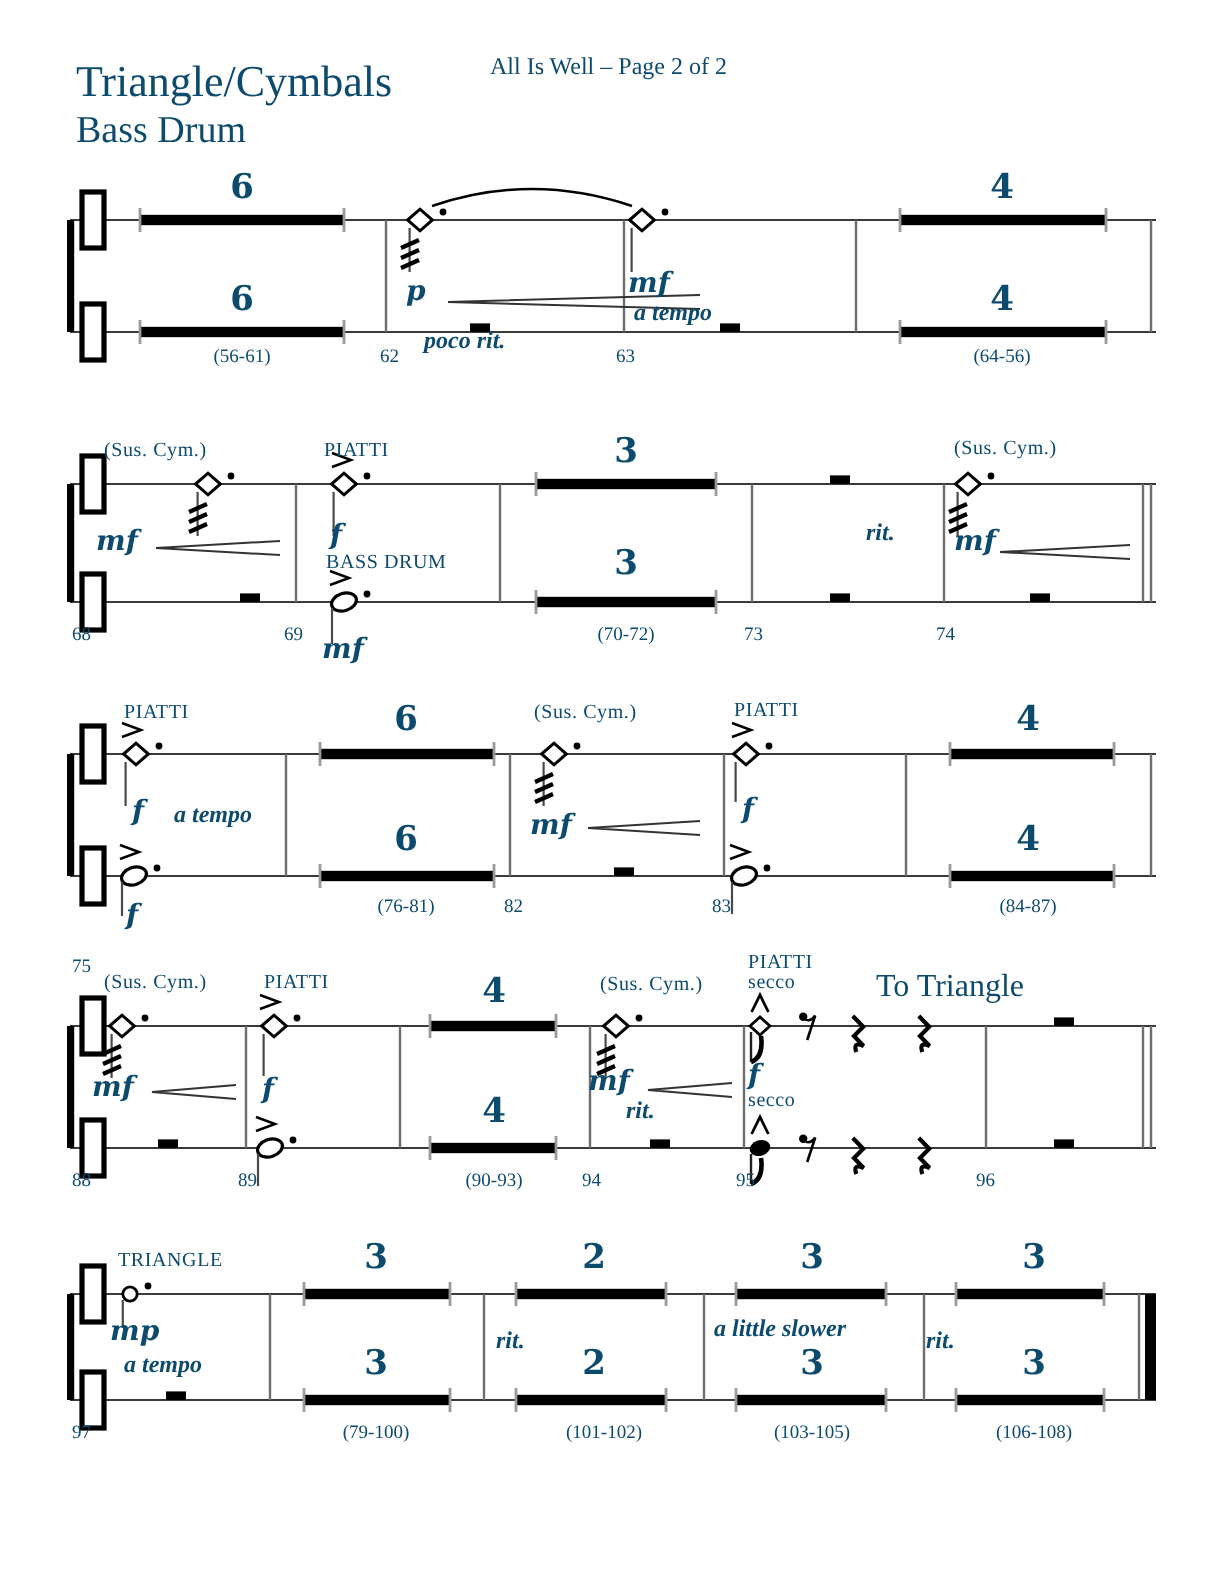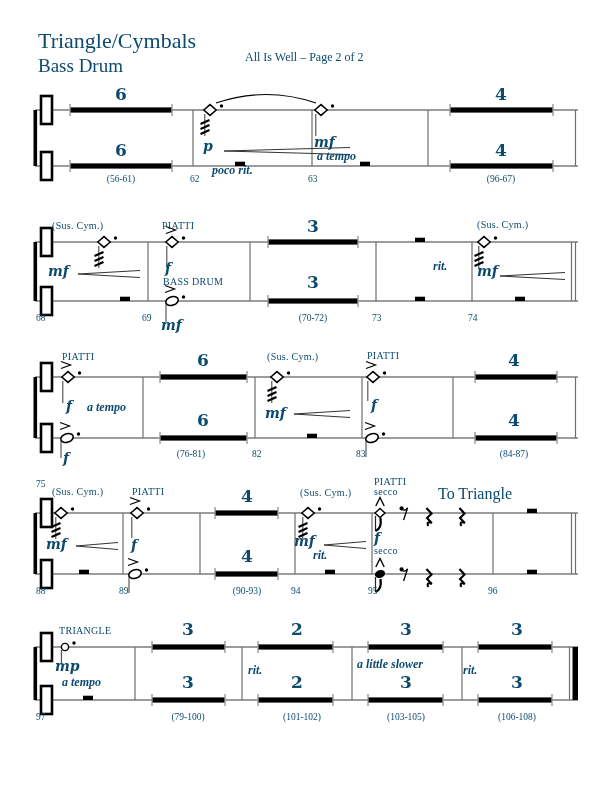--- a/index.html
+++ b/index.html
@@ -324,34 +324,34 @@
   <g stroke="#9a9a9a" stroke-width="1.4">
     <line x1="478" y1="641" x2="478" y2="653"></line>
         <line x1="552" y1="641" x2="552" y2="653"></line>
     <line x1="478" y1="694" x2="478" y2="706"></line>
         <line x1="552" y1="694" x2="552" y2="706"></line>
   </g>
 </svg>
 
 <span class="t title1" style="left:38px;top:30px;">Triangle/Cymbals</span>
 <span class="t title2" style="left:38px;top:56px;">Bass Drum</span>
-<span class="t ptitle" style="left:245px;top:51px;">All Is Well – Page 2 of 2</span>
+<span class="t ptitle" style="left:245px;top:27px;">All Is Well – Page 2 of 2</span>
 
 <span class="t mrnum cx" style="left:121px;top:86px;">6</span>
 <span class="t mrnum cx" style="left:121px;top:142px;">6</span>
 <span class="t mnum cx" style="left:121px;top:175px;">(56-61)</span>
 <span class="t mnum" style="left:190px;top:175px;">62</span>
 <span class="t dyn" style="left:203px;top:139px;">p</span>
 <span class="t tempo" style="left:212px;top:152px;margin-top:12px;">poco rit.</span>
 <span class="t dyn" style="left:314px;top:135px;">mf</span>
 <span class="t tempo" style="left:317px;top:150px;">a tempo</span>
 <span class="t mnum" style="left:308px;top:175px;">63</span>
 <span class="t mrnum cx" style="left:501px;top:86px;">4</span>
 <span class="t mrnum cx" style="left:501px;top:142px;">4</span>
-<span class="t mnum cx" style="left:501px;top:175px;">(96-67)</span>
+<span class="t mnum cx" style="left:501px;top:175px;">(64-56)</span>
 
 <span class="t label" style="left:52px;top:221px;">(Sus. Cym.)</span>
 <span class="t dyn" style="left:48px;top:264px;">mf</span>
 <span class="t mnum" style="left:36px;top:314px;">68</span>
 <span class="t label" style="left:162px;top:221px;">PIATTI</span>
 <span class="t dyn" style="left:165px;top:261px;">f</span>
 <span class="t label" style="left:163px;top:277px;">BASS DRUM</span>
 <span class="t dyn" style="left:161px;top:318px;">mf</span>
 <span class="t mnum" style="left:142px;top:314px;">69</span>
 <span class="t mrnum cx" style="left:313px;top:218px;">3</span>
@@ -363,21 +363,21 @@
 <span class="t dyn" style="left:477px;top:264px;">mf</span>
 <span class="t mnum" style="left:468px;top:314px;">74</span>
 
 <span class="t label" style="left:62px;top:352px;">PIATTI</span>
 <span class="t dyn" style="left:66px;top:399px;">f</span>
 <span class="t tempo" style="left:87px;top:401px;">a tempo</span>
 <span class="t dyn" style="left:63px;top:451px;">f</span>
 <span class="t mnum" style="left:36px;top:450px;margin-top:30px;">75</span>
 <span class="t mrnum cx" style="left:203px;top:352px;">6</span>
 <span class="t mrnum cx" style="left:203px;top:412px;">6</span>
-<span class="t mnum cx" style="left:191px;top:450px;">(76-81)</span>
+<span class="t mnum cx" style="left:203px;top:450px;">(76-81)</span>
 <span class="t label" style="left:267px;top:352px;">(Sus. Cym.)</span>
 <span class="t dyn" style="left:265px;top:406px;">mf</span>
 <span class="t mnum" style="left:252px;top:450px;">82</span>
 <span class="t label" style="left:367px;top:351px;">PIATTI</span>
 <span class="t dyn" style="left:371px;top:398px;">f</span>
 <span class="t mnum" style="left:356px;top:450px;">83</span>
 <span class="t mrnum cx" style="left:514px;top:352px;">4</span>
 <span class="t mrnum cx" style="left:514px;top:412px;">4</span>
 <span class="t mnum cx" style="left:514px;top:450px;">(84-87)</span>
 

